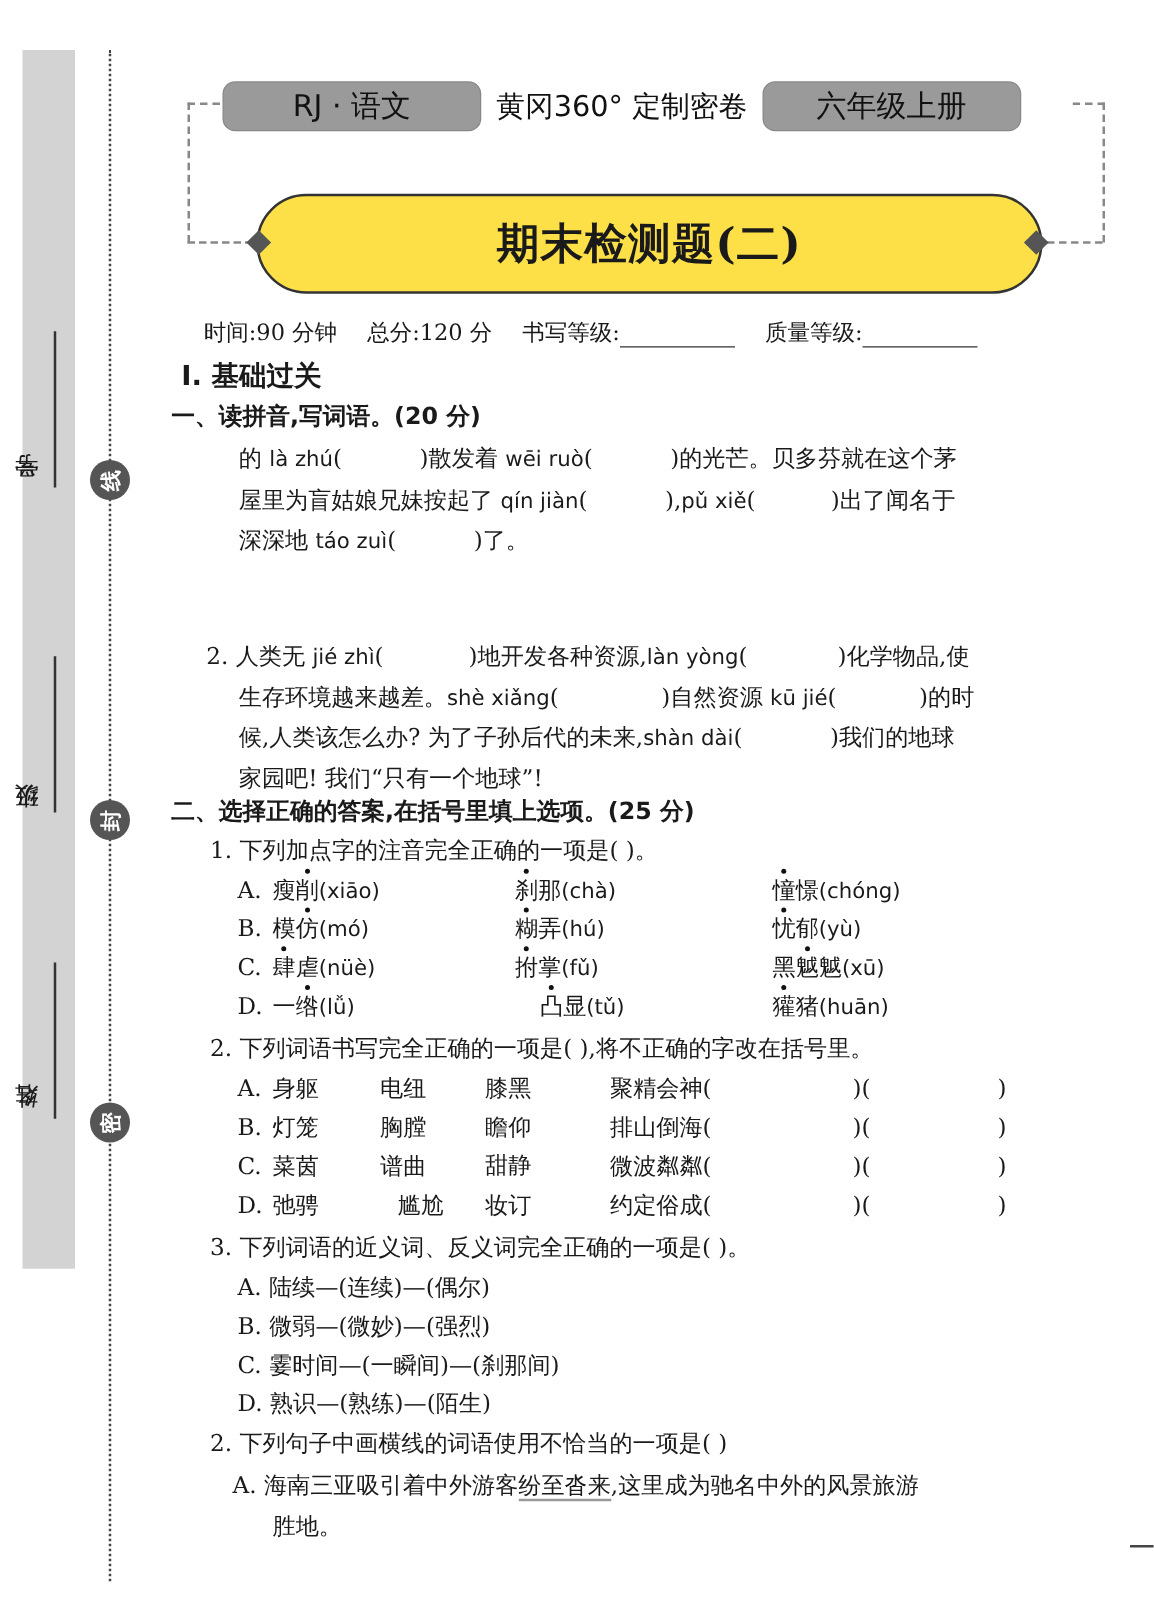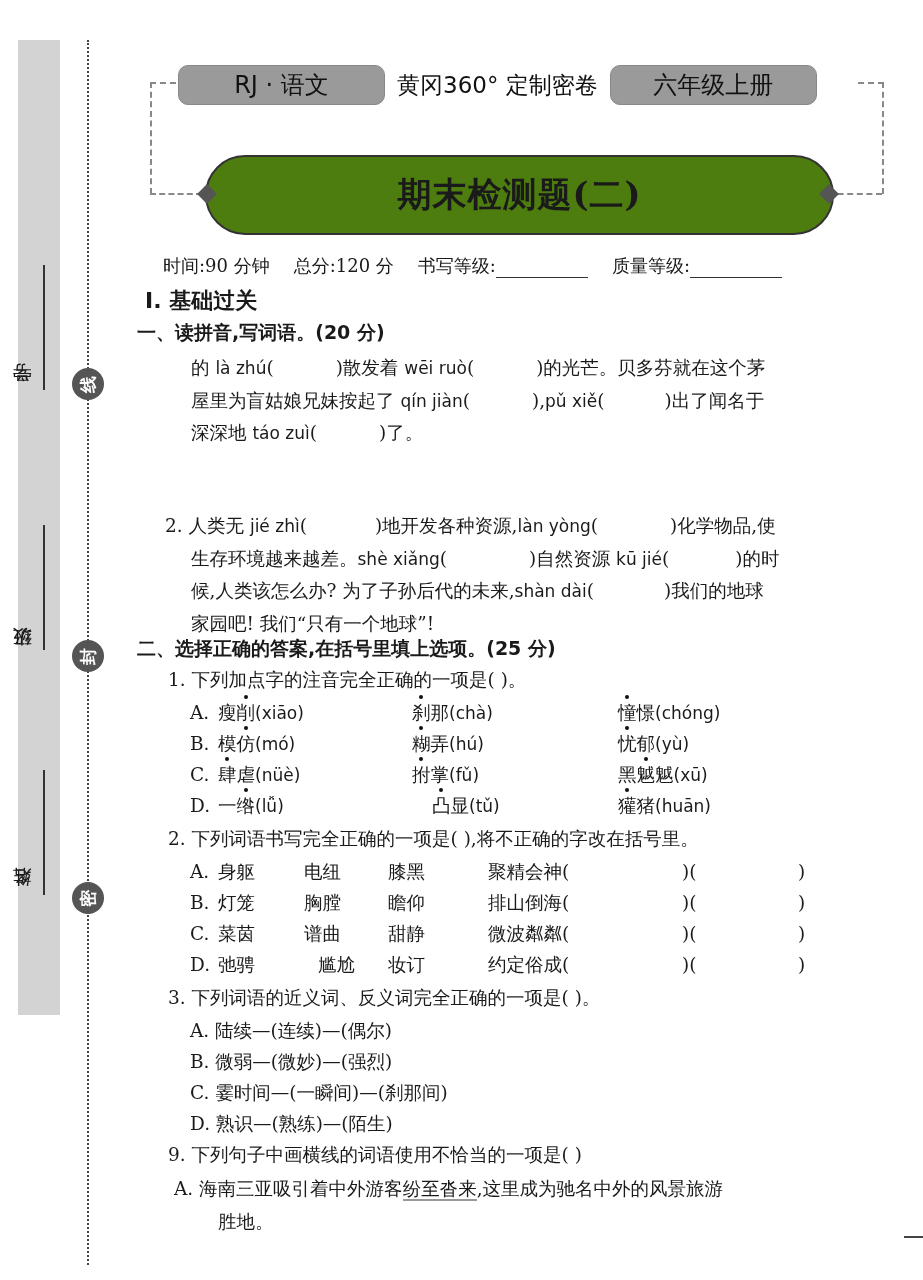--- a/index.html
+++ b/index.html
@@ -45,21 +45,21 @@
     background: #9a9a9a; border-radius: 10px; height: 38px; display: flex; align-items: center; justify-content: center;
     font-family: "DejaVu Sans", sans-serif; font-size: 24px; color: #111; border: 1px solid #888;
   }
   .pill.left { width: 205px; }
   .pill.right { width: 205px; text-align: center; }
   .hdr-center {
     font-family: "DejaVu Sans", sans-serif; font-size: 23px; color: #111; padding: 0 12px; white-space: nowrap;
   }
   .title-box {
     position: absolute; left: 205px; top: 155px; width: 625px; height: 76px;
-    border: 2px solid #333; border-radius: 40px; background: #4d7c0f;
+    border: 2px solid #333; border-radius: 40px; background: #fde047;
     display: flex; align-items: center; justify-content: center;
   }
   .title-text { font-family: "DejaVu Serif", serif; font-size: 34px; font-weight: bold; letter-spacing: 1px; }
   .diamond {
     position: absolute; width: 14px; height: 14px; background: #555; transform: rotate(45deg); top: 187px;
   }
   .meta {
     position: absolute; left: 163px; top: 254px; font-size: 18px; white-space: nowrap;
     display: flex; gap: 0;
   }
@@ -198,40 +198,40 @@
   <span class="col" style="left:114px;">胸膛</span>
   <span class="col" style="left:198px;">瞻仰</span>
   <span class="col" style="left:298px;"><span>排山倒海</span>(</span>
   <span class="col" style="left:492px;">)(</span>
   <span class="col" style="left:608px;">)</span>
 </div>
 <div class="opt-row" style="left:190px;top:918px;">
   <span>C.</span>
   <span class="col" style="left:28px;">菜茵</span>
   <span class="col" style="left:114px;">谱曲</span>
-  <span class="col" style="left:198px;">甜静</span>
+  <span class="col" style="left:198px;font-family:Liberation Serif, serif;">甜静</span>
   <span class="col" style="left:298px;"><span>微波粼粼</span>(</span>
   <span class="col" style="left:492px;">)(</span>
   <span class="col" style="left:608px;">)</span>
 </div>
 <div class="opt-row" style="left:190px;top:949px;">
   <span>D.</span>
   <span class="col" style="left:28px;">弛骋</span>
   <span class="col" style="left:128px;">尴尬</span>
   <span class="col" style="left:198px;">妆订</span>
   <span class="col" style="left:298px;"><span>约定俗成</span>(</span>
   <span class="col" style="left:492px;">)(</span>
   <span class="col" style="left:608px;">)</span>
 </div>
 
 <div class="q-text" style="left:168px;top:985px;">3. 下列词语的近义词、反义词完全正确的一项是(        )。</div>
 <div class="opt-row" style="left:190px;top:1015px;">A. 陆续—(连续)—(偶尔)</div>
 <div class="opt-row" style="left:190px;top:1046px;">B. 微弱—(微妙)—(强烈)</div>
 <div class="opt-row" style="left:190px;top:1077px;">C. 霎时间—(一瞬间)—(刹那间)</div>
 <div class="opt-row" style="left:190px;top:1108px;">D. 熟识—(熟练)—(陌生)</div>
 
-<div class="q-text" style="left:168px;top:1142px;">9. 下列句子中画横线的词语使用不恰当的一项是(        )</div>
-<div class="opt-row" style="left:174px;top:1173px;">
+<div class="q-text" style="left:168px;top:1142px;">2. 下列句子中画横线的词语使用不恰当的一项是(        )</div>
+<div class="opt-row" style="left:186px;top:1173px;">
   <span>A. 海南三亚吸引着中外游客</span><span class="underline">纷至沓来</span><span>,这里成为驰名中外的风景旅游</span>
 </div>
 <div class="opt-row" style="left:218px;top:1206px;">胜地。</div>
 
 <div class="page-dash"></div>
 
 </body></html>

